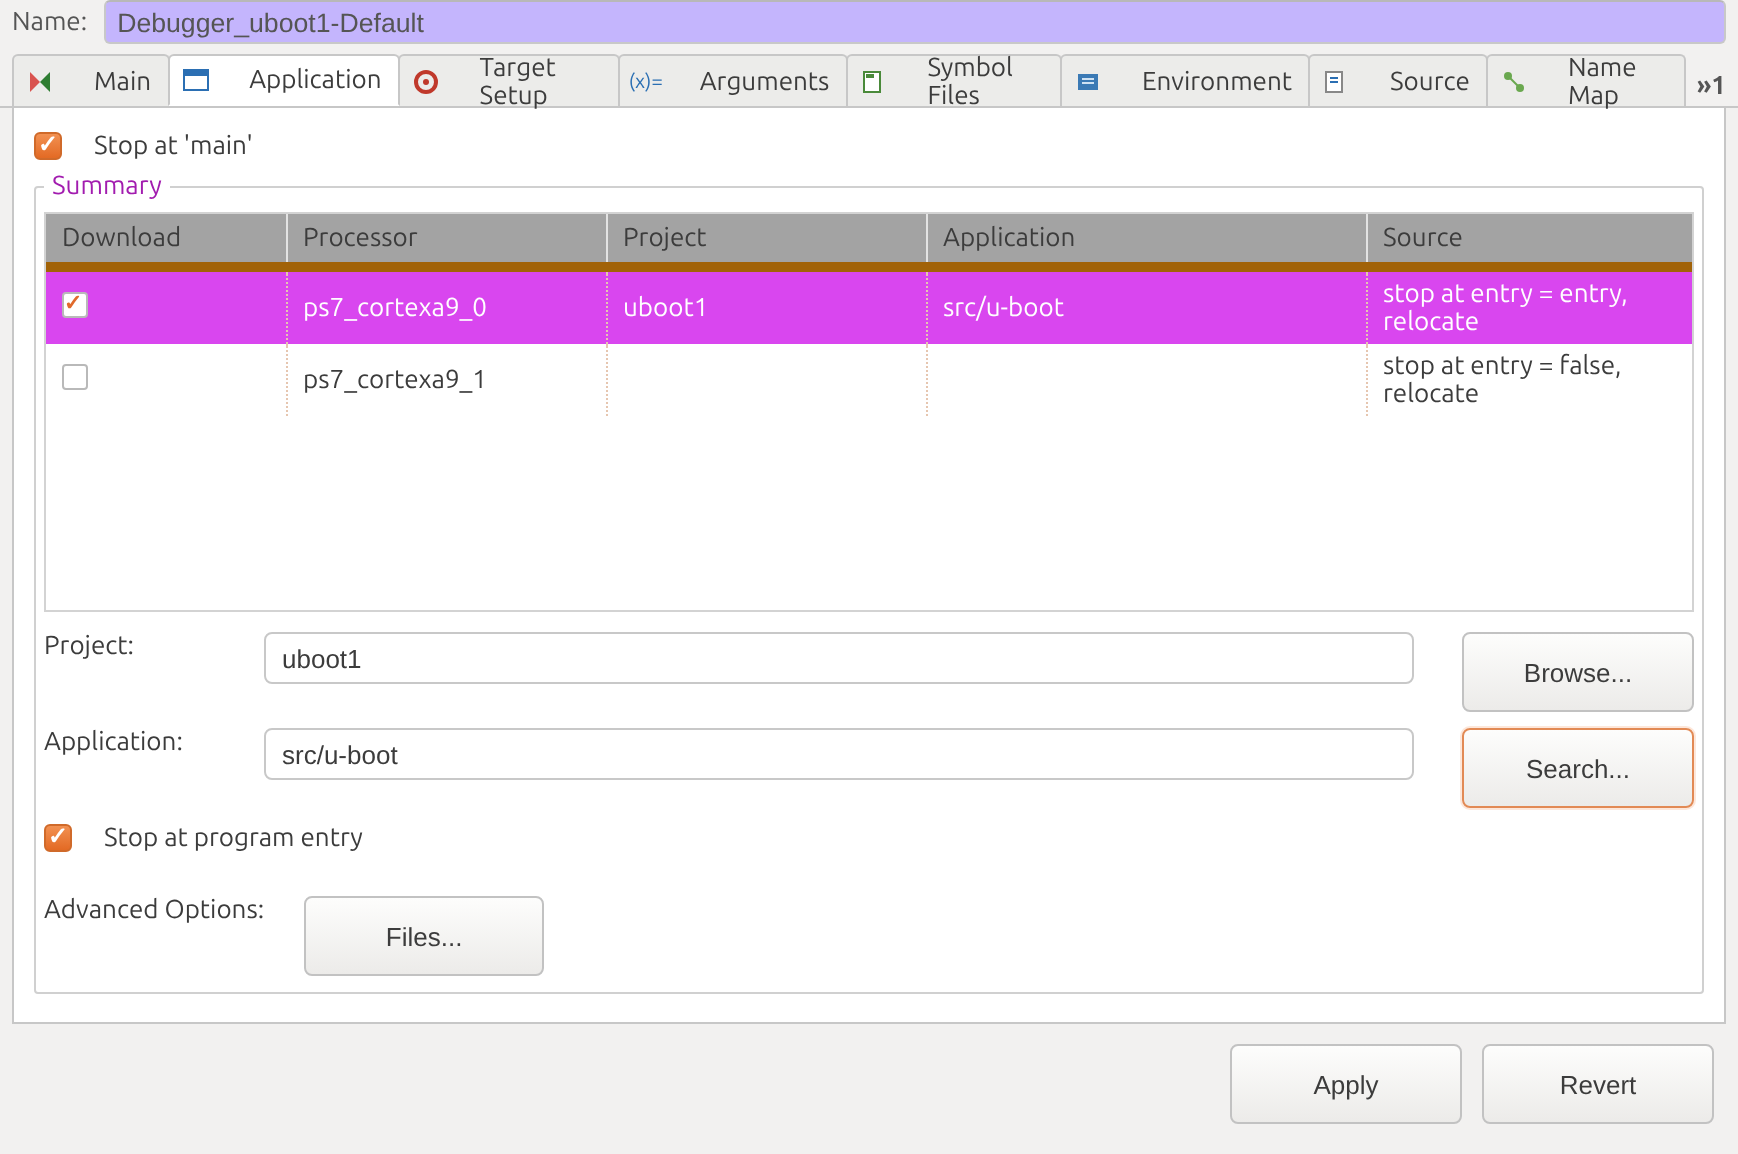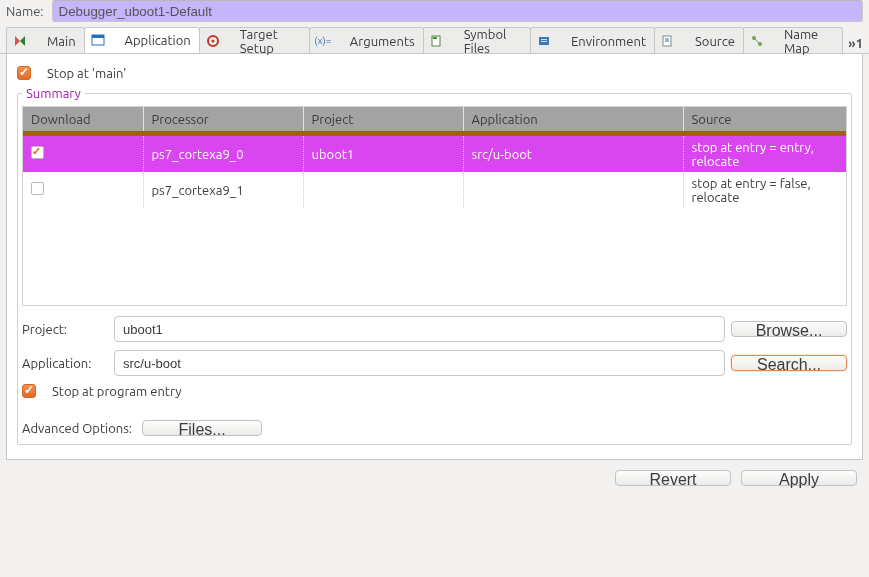--- a/index.html
+++ b/index.html
@@ -163,54 +163,53 @@
 tr.sel .cell-chk:checked::after {
   content: "✓";
   position: absolute;
   top: -2px; left: 0;
   font-size: 11px;
   color: #e06a2c;
   font-weight: bold;
 }
 .form-row {
   display: flex;
-  align-items: center;
-  gap: 6px;
+  gap: 24px;
   margin-bottom: 8px;
 }
 .form-row .lbl { width: 86px; color:#3c3c3c;}
 .form-row input[type=text] {
   flex: 1;
   height: 26px;
   border: 1px solid #c8c8c8;
   border-radius: 4px;
   padding: 2px 8px;
   background: #fff;
   color: #3c3c3c;
   font-size: 13px;
 }
 .btn {
   min-width: 116px;
-  height: 16px;
+  height: 40px;
   border: 1px solid #c2c2c2;
   border-radius: 4px;
   background: linear-gradient(#fdfdfc,#ecebe9);
   color: #3c3c3c;
-  font-size: 16px;
+  font-size: 13px;
   cursor: pointer;
 }
 .btn.accent {
   border-color: #e28a55;
   box-shadow: 0 0 0 1px rgba(242,120,50,.18);
 }
 .disabled-chk-row {
   display:flex; align-items:center; gap:6px; margin-bottom:6px;
 }
 .disabled-chk-row label { color: #b8b8b8; }
-.adv-row { display:flex; align-items:center; gap:10px; margin-top:22px;}
+.adv-row { display:flex; align-items:flex-start; gap:20px; margin-top:22px;}
 .adv-row .lbl { color:#3c3c3c;}
 .footer {
   display:flex;
   justify-content:flex-end;
   gap:10px;
   padding: 10px 12px 10px 10px;
 }
 .col-download{width:120px}
 .col-proc{width:160px}
 .col-project{width:160px}
@@ -365,17 +364,17 @@
 
       <div class="adv-row">
         <span class="lbl">Advanced Options:</span>
         <button class="btn" style="min-width:120px">Files...</button>
       </div>
 
     </fieldset>
   </div>
 
   <div class="footer">
+    <button class="btn">Apply</button>
     <button class="btn">Revert</button>
-    <button class="btn">Apply</button>
   </div>
 
 </div>
 
 </body></html>

